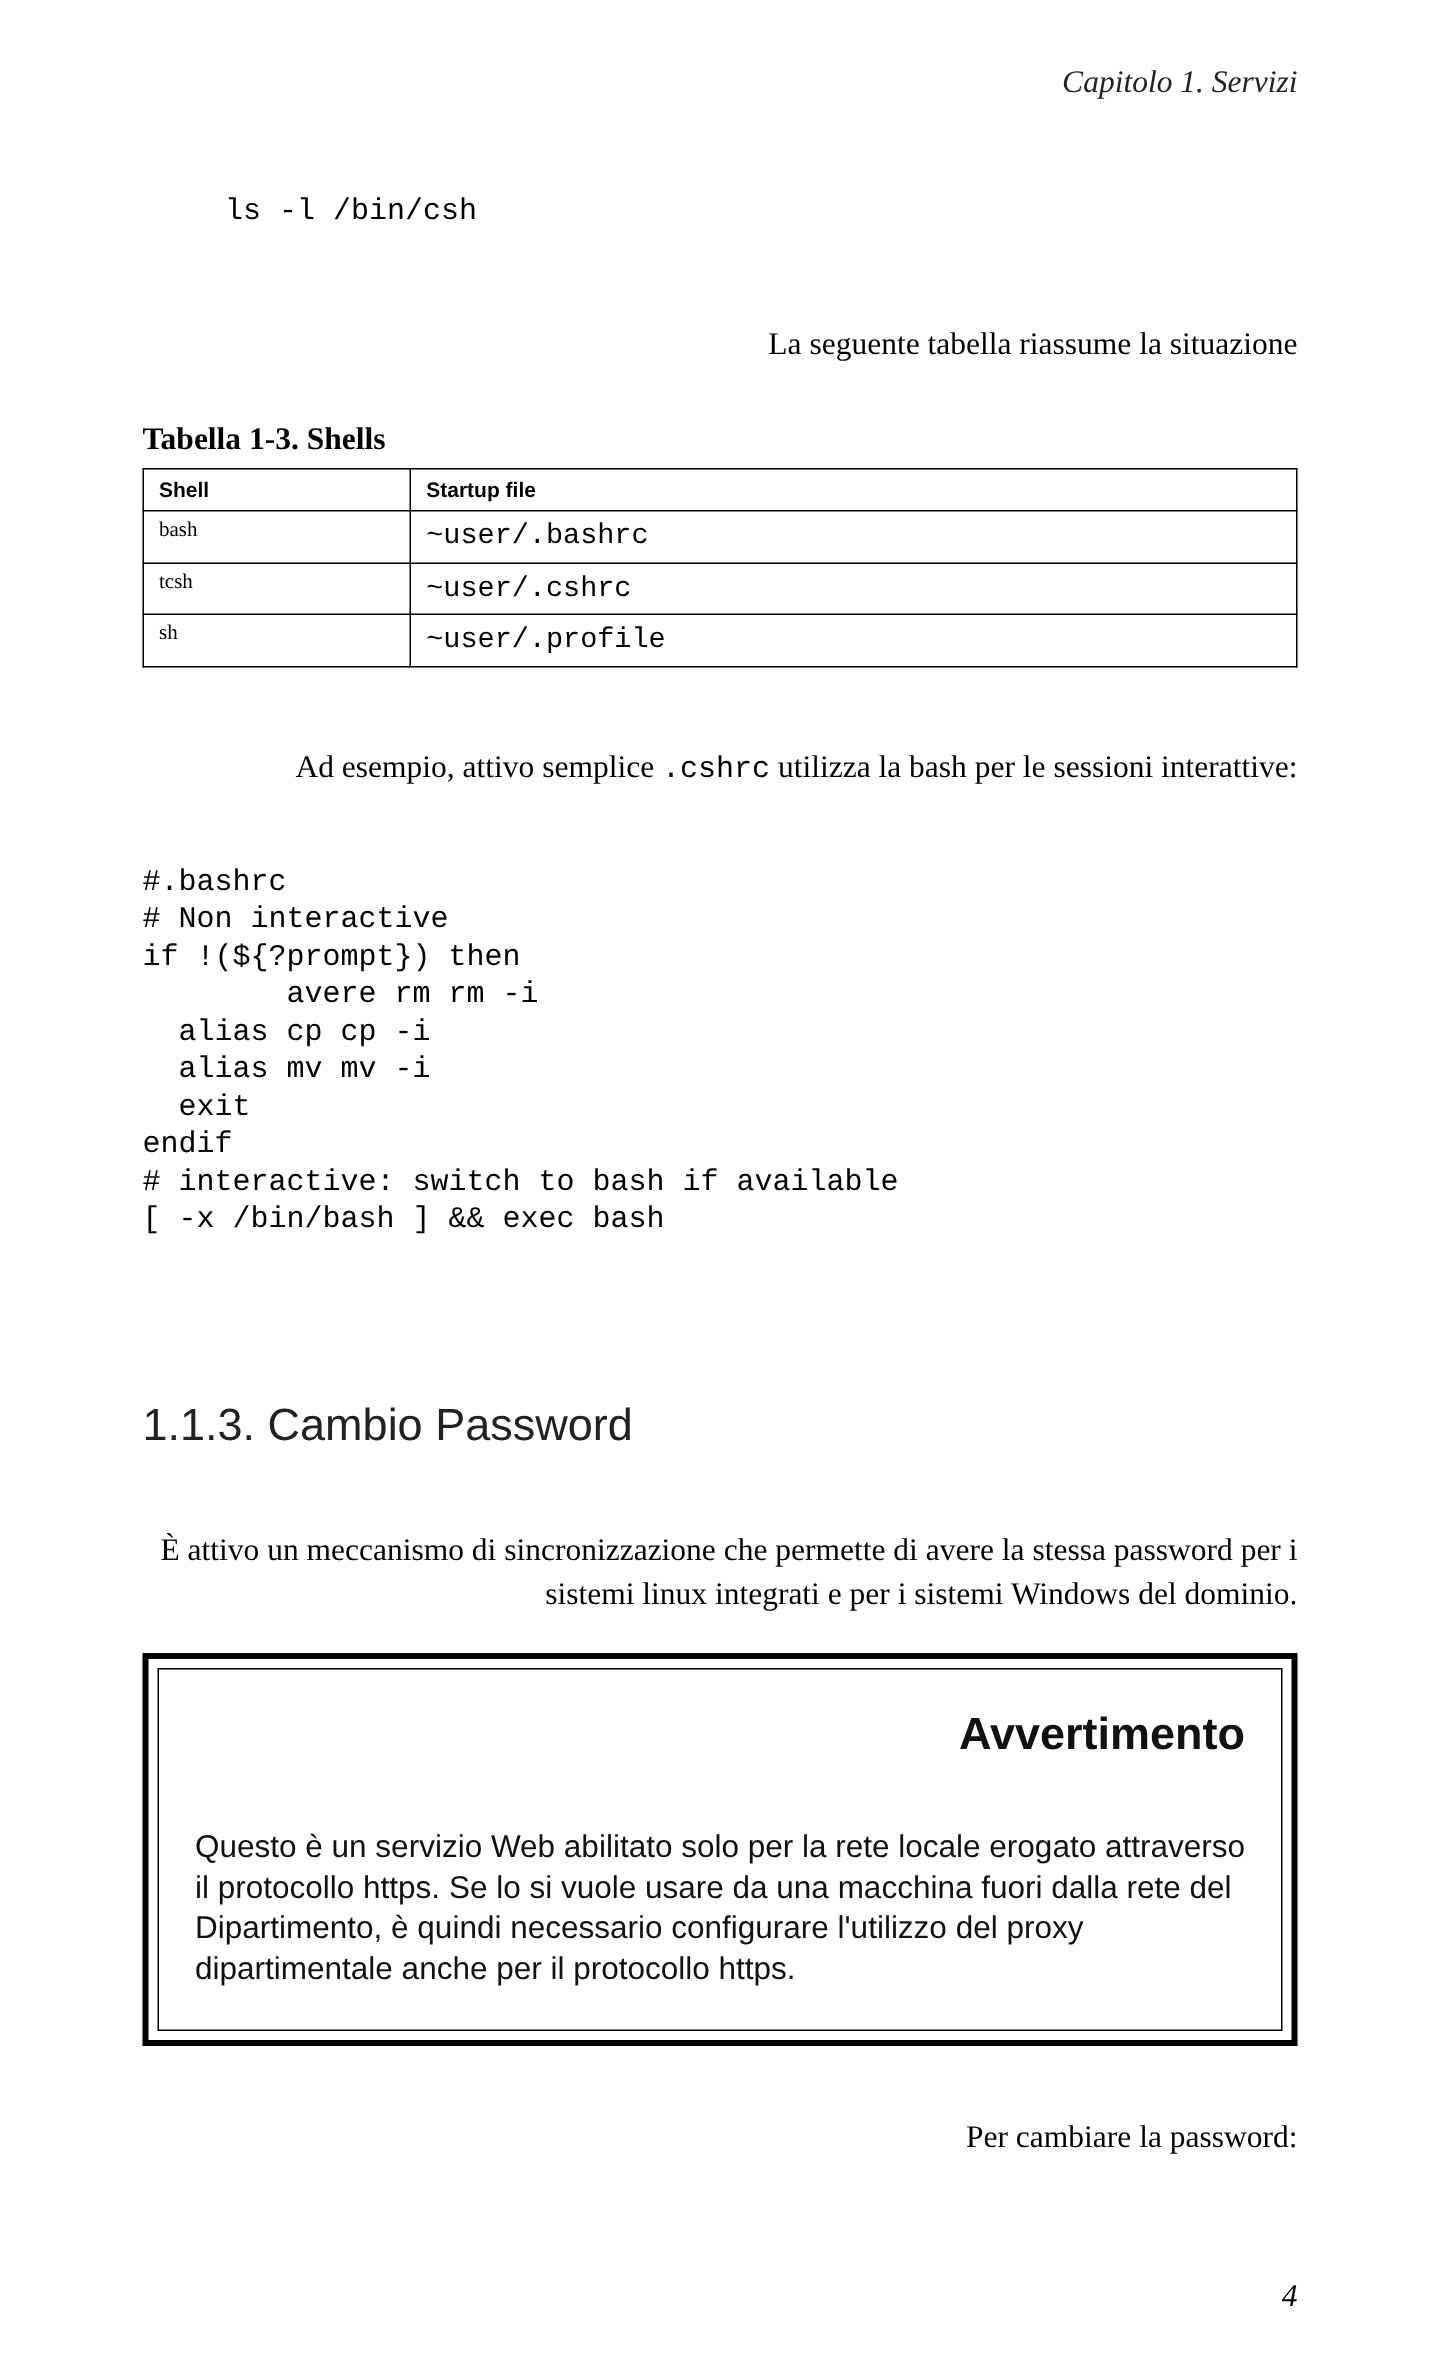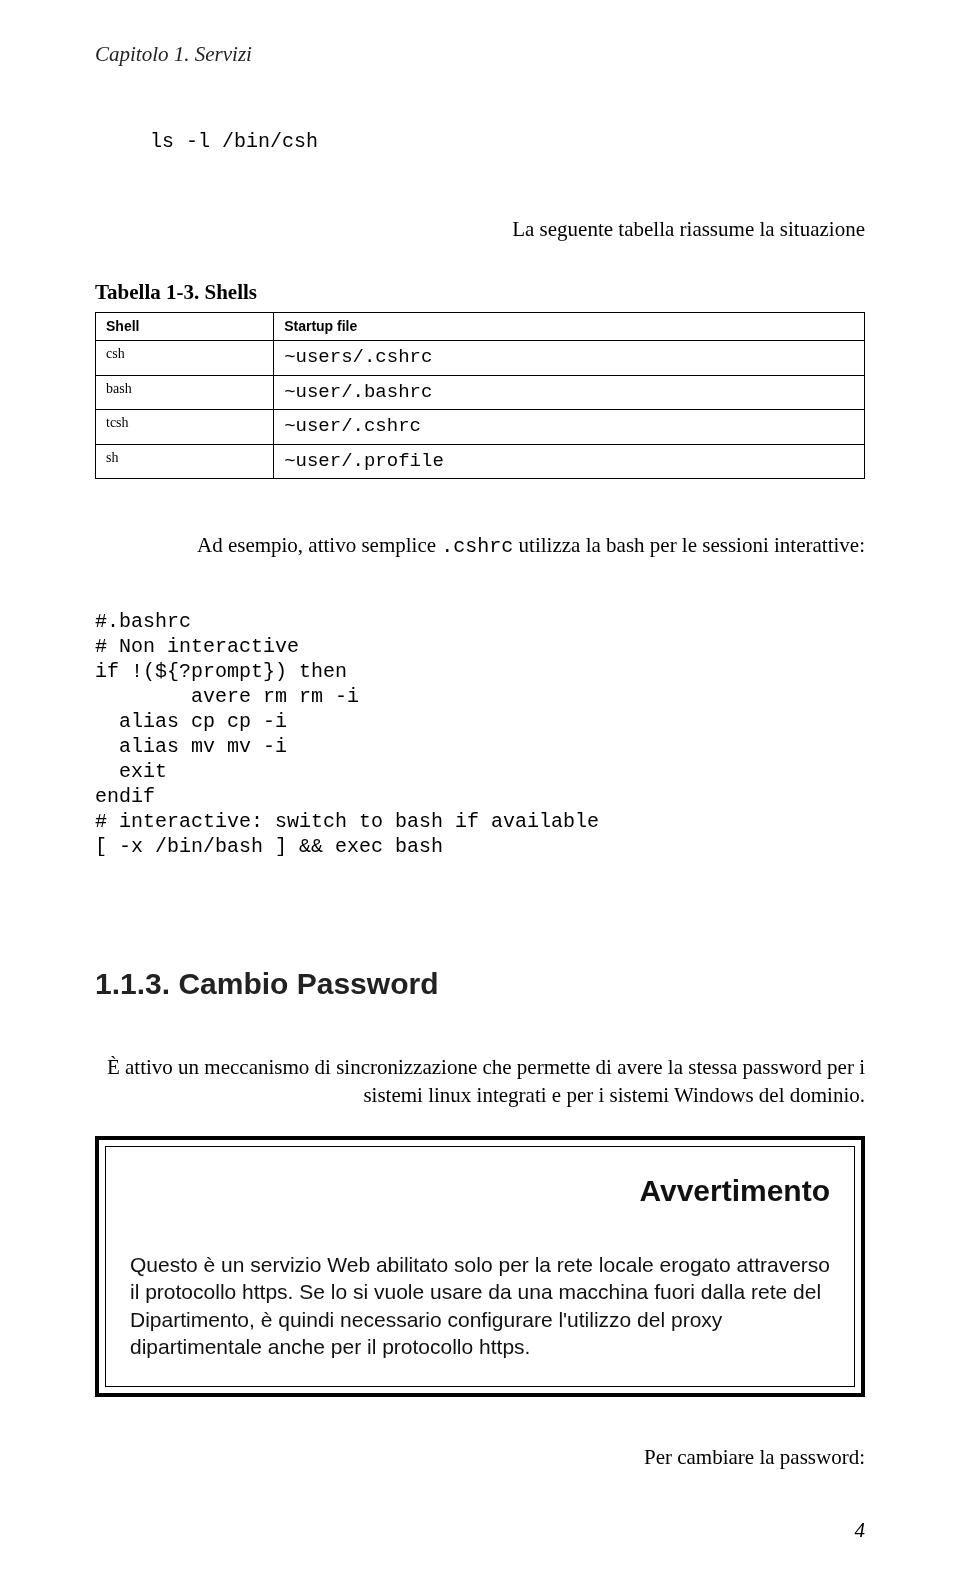--- a/index.html
+++ b/index.html
@@ -13,20 +13,21 @@
     font-family: "Times New Roman", Times, serif;
     color: #000;
     padding: 40px 95px 60px 95px;
     box-sizing: border-box;
     position: relative;
     min-height: 1582px;
     font-size: 21px;
     line-height: 1.35;
   }
   .chapter-header {
+    text-align: right;
     font-style: italic;
     font-size: 21px;
     margin-bottom: 60px;
     color: #222;
   }
   .indent-block {
     margin-left: 55px;
   }
   .mono {
     font-family: "Courier New", Courier, monospace;
@@ -63,21 +64,21 @@
   }
   .code-block {
     font-family: "Courier New", Courier, monospace;
     font-size: 20px;
     line-height: 1.25;
     white-space: pre;
     margin-top: 24px;
   }
   .section-heading {
     font-family: "Nimbus Sans", "Helvetica Neue", Helvetica, Arial, sans-serif;
-    font-weight: bold;
+    font-weight: normal;
     font-size: 30px;
     margin-top: 105px;
     margin-bottom: 48px;
     color: #222;
   }
   .warn-outer {
     border: 4px solid #000;
     margin: 26px 0 0 0;
     padding: 6px;
   }
@@ -129,24 +130,20 @@
 
 <table class="shells">
   <thead>
     <tr>
       <th>Shell</th>
       <th>Startup file</th>
     </tr>
   </thead>
   <tbody>
     <tr>
-      <td>csh</td>
-      <td class="mono-cell">~users/.cshrc</td>
-    </tr>
-    <tr>
       <td>bash</td>
       <td class="mono-cell">~user/.bashrc</td>
     </tr>
     <tr>
       <td>tcsh</td>
       <td class="mono-cell">~user/.cshrc</td>
     </tr>
     <tr>
       <td>sh</td>
       <td class="mono-cell">~user/.profile</td>

